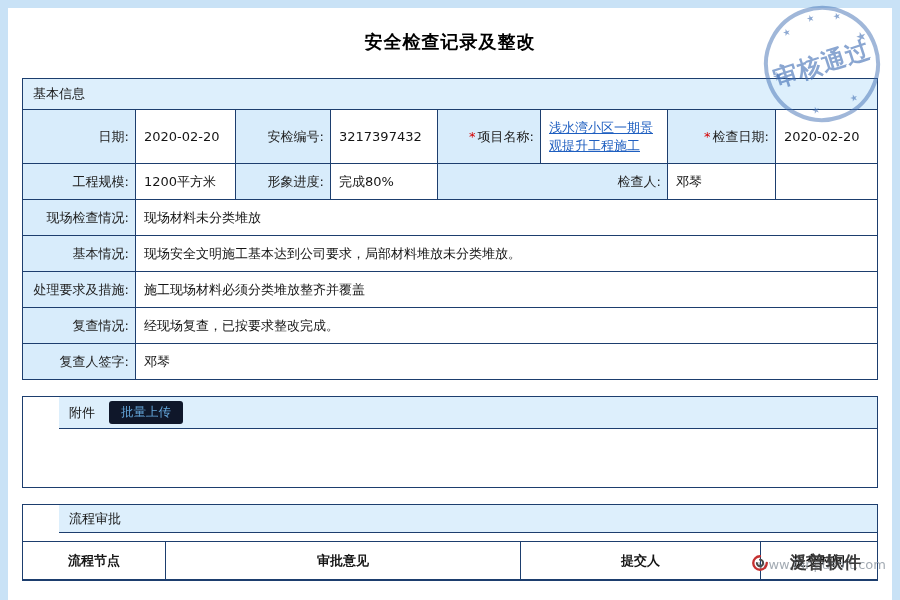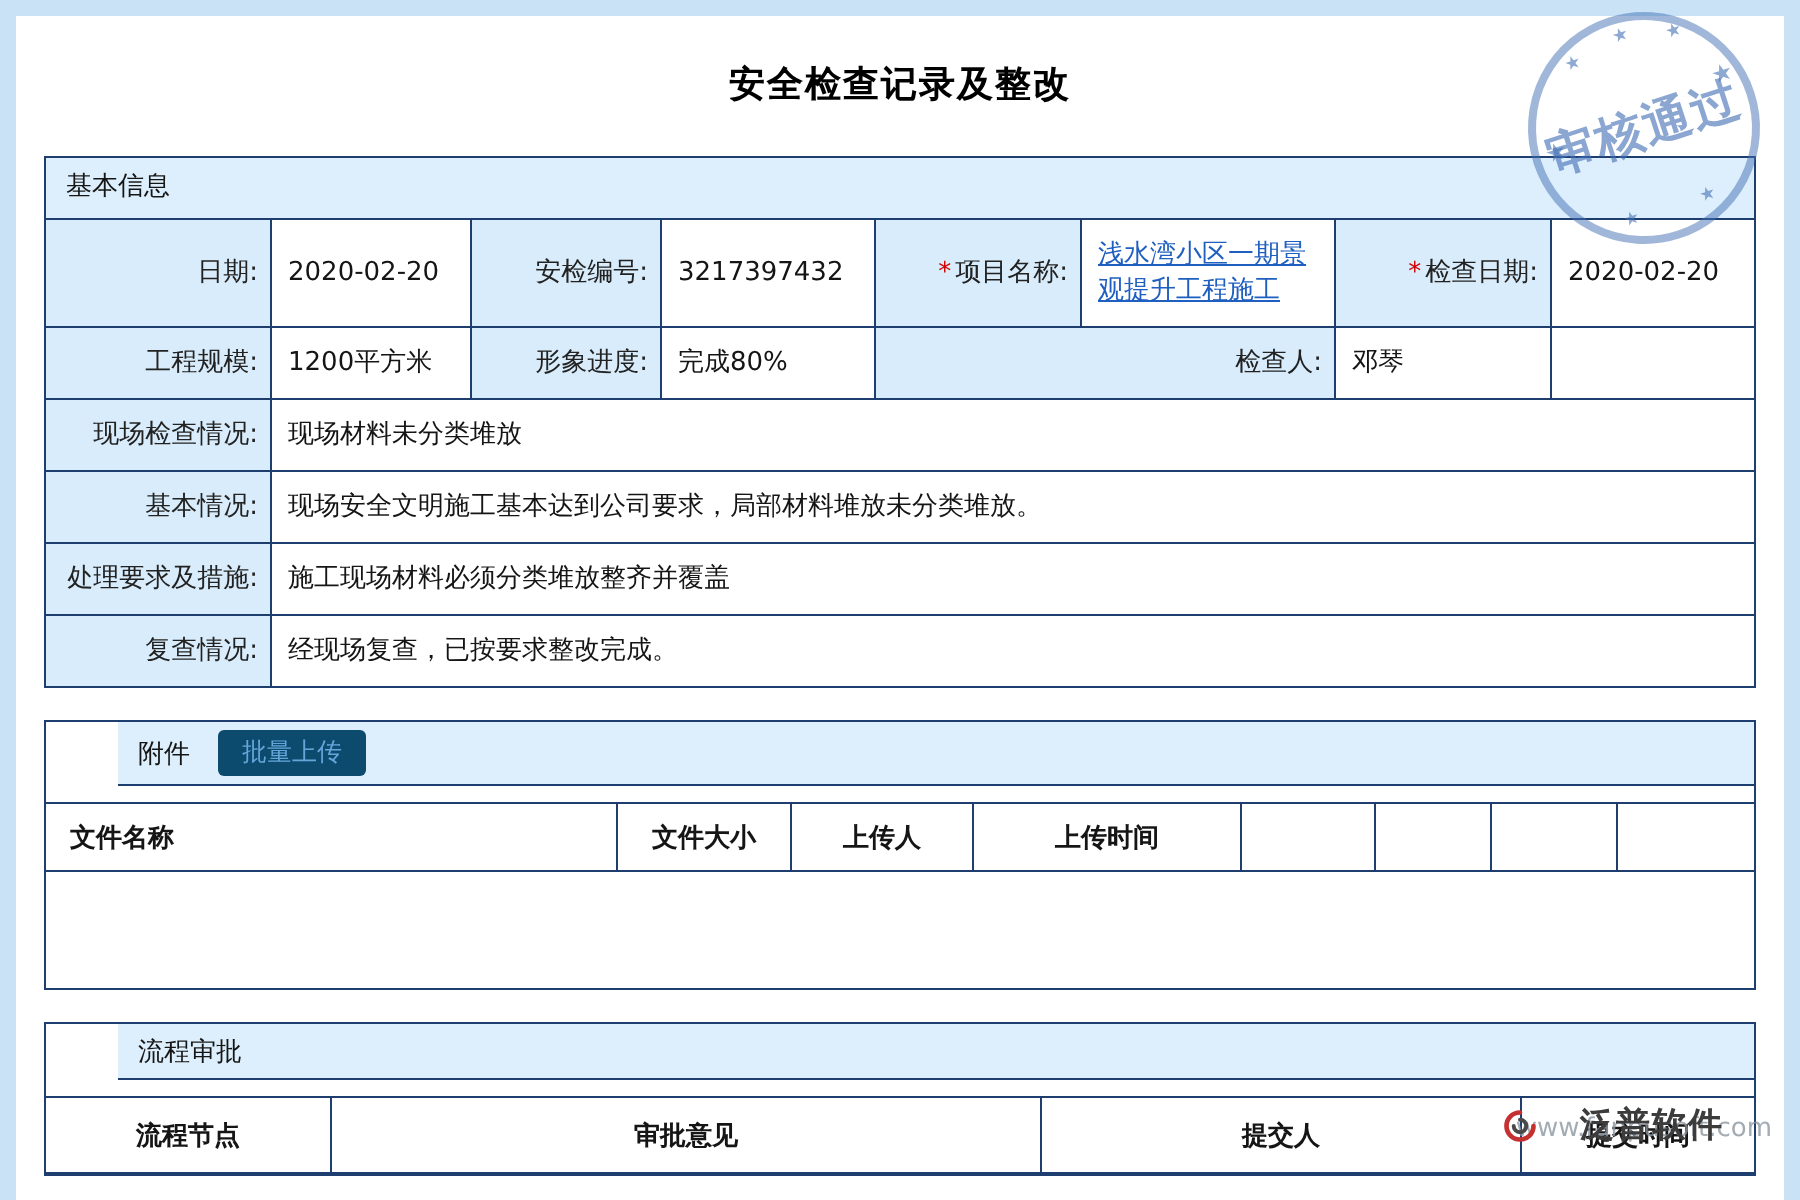--- a/index.html
+++ b/index.html
@@ -27,21 +27,21 @@
   tr.tall td{ height:54px; }
   tr.mid td{ height:36px; }
 
   .panel{ border:1px solid #1d3e6e; margin-top:16px; background:#fff; }
   .panel-bar{
     display:flex; align-items:center; gap:14px;
     background:#ddeffc; border-bottom:1px solid #1d3e6e;
     padding:4px 10px; font-size:13px; min-height:28px;margin-left:36px;
   }
   .upload-btn{
-    background:#0c4a6e; color:#64a6da; border:none; border-radius:3px;
+    background:#0f172a; color:#64a6da; border:none; border-radius:3px;
     padding:3px 12px; font-size:12.5px; cursor:pointer; font-family:inherit;text-align:right;
   }
   .inner-table{ width:calc(100% + 2px); margin:8px -1px 0; }
   .inner-table td{
     border:1px solid #1d3e6e; font-size:13px; font-weight:bold;
     padding:7px 8px; text-align:center; background:#fff; height:34px;
   }
   .inner-table td.left{ text-align:left; padding-left:12px; }
   .att-body{ height:58px; background:#fff; }
   .approval-table td{ height:38px; }
@@ -116,52 +116,32 @@
       <td class="val" colspan="7">现场安全文明施工基本达到公司要求，局部材料堆放未分类堆放。</td>
     </tr>
     <tr class="mid">
       <td class="lbl">处理要求及措施:</td>
       <td class="val" colspan="7">施工现场材料必须分类堆放整齐并覆盖</td>
     </tr>
     <tr class="mid">
       <td class="lbl">复查情况:</td>
       <td class="val" colspan="7">经现场复查，已按要求整改完成。</td>
     </tr>
+    <tr class="mid">
+      <td class="lbl">复查人签字:</td>
+      <td class="val" colspan="7">邓琴</td>
+    </tr>
   </tbody>
     </table>
 
   <div class="panel">
     <div class="panel-bar">
       <span>附件</span>
       <button class="upload-btn">批量上传</button>
     </div>
-    <table class="inner-table">
-      <colgroup>
-        <col style="width:286px">
-          <col style="width:87px">
-          <col style="width:91px">
-          <col style="width:134px">
-        <col style="width:67px">
-          <col style="width:58px">
-          <col style="width:63px">
-          <col>
-      </colgroup>
-      <tbody>
-          <tr>
-        <td class="left">文件名称</td>
-        <td>文件大小</td>
-        <td>上传人</td>
-        <td>上传时间</td>
-        <td></td>
-        <td></td>
-        <td></td>
-        <td></td>
-      </tr>
-    </tbody>
-      </table>
     <div class="att-body"></div>
   </div>
 
   <div class="panel">
     <div class="panel-bar">
       <span>流程审批</span>
     </div>
     <table class="inner-table approval-table">
       <colgroup>
         <col style="width:143px">

